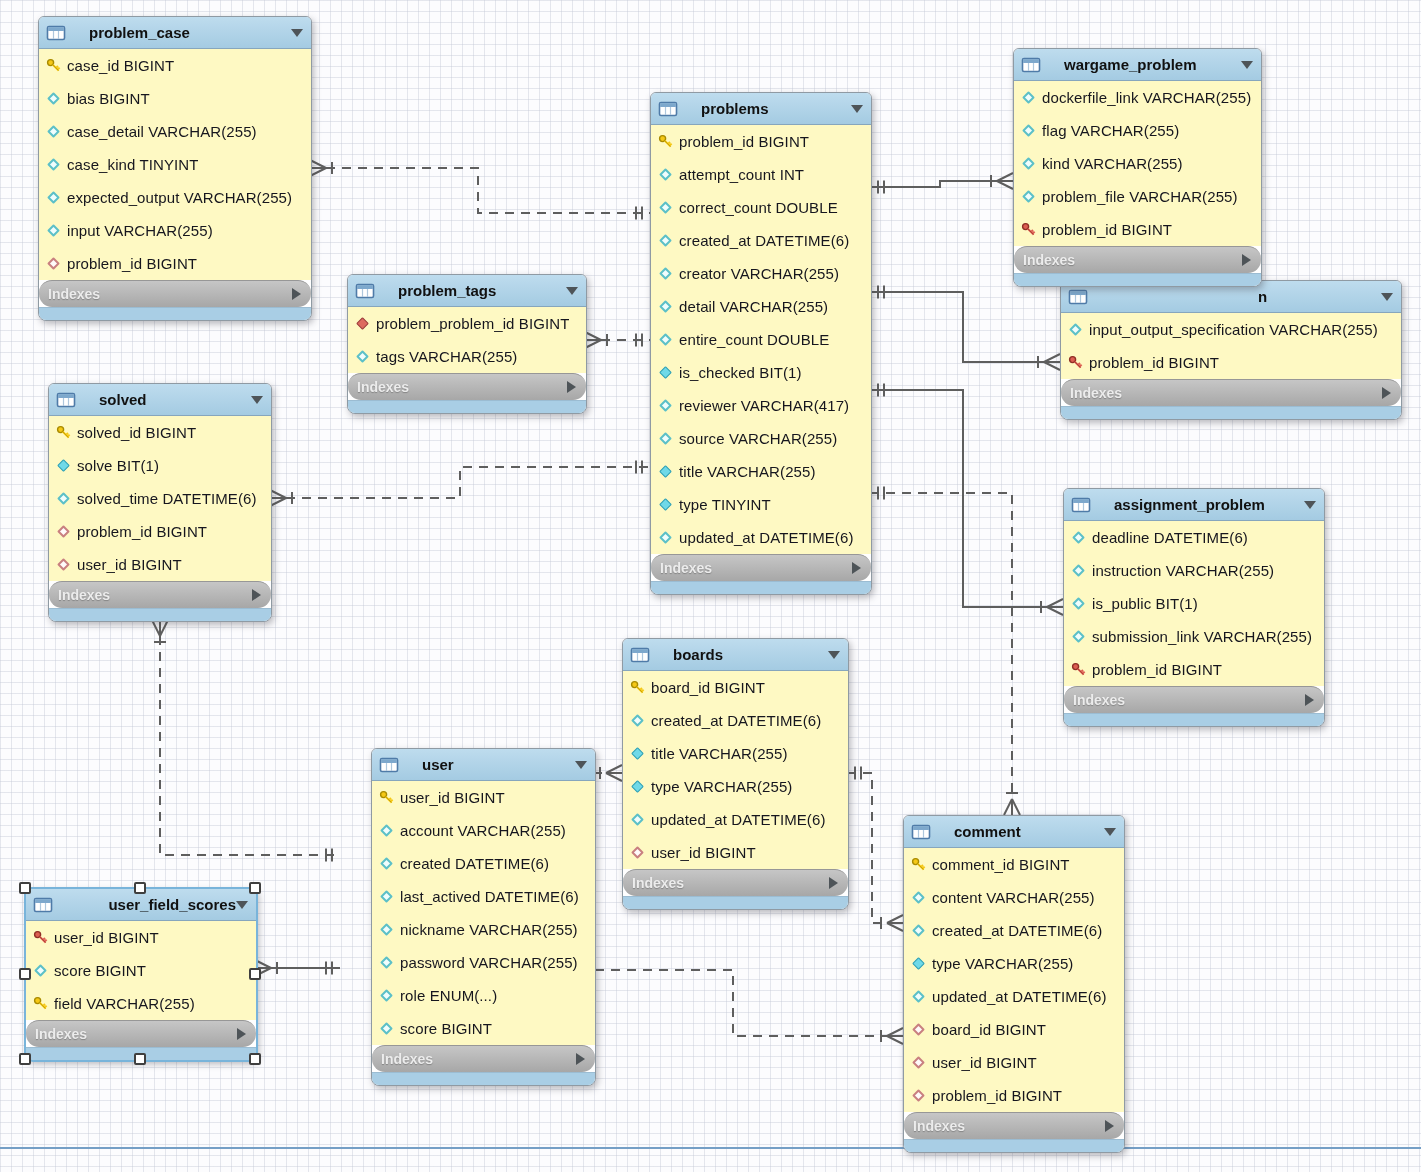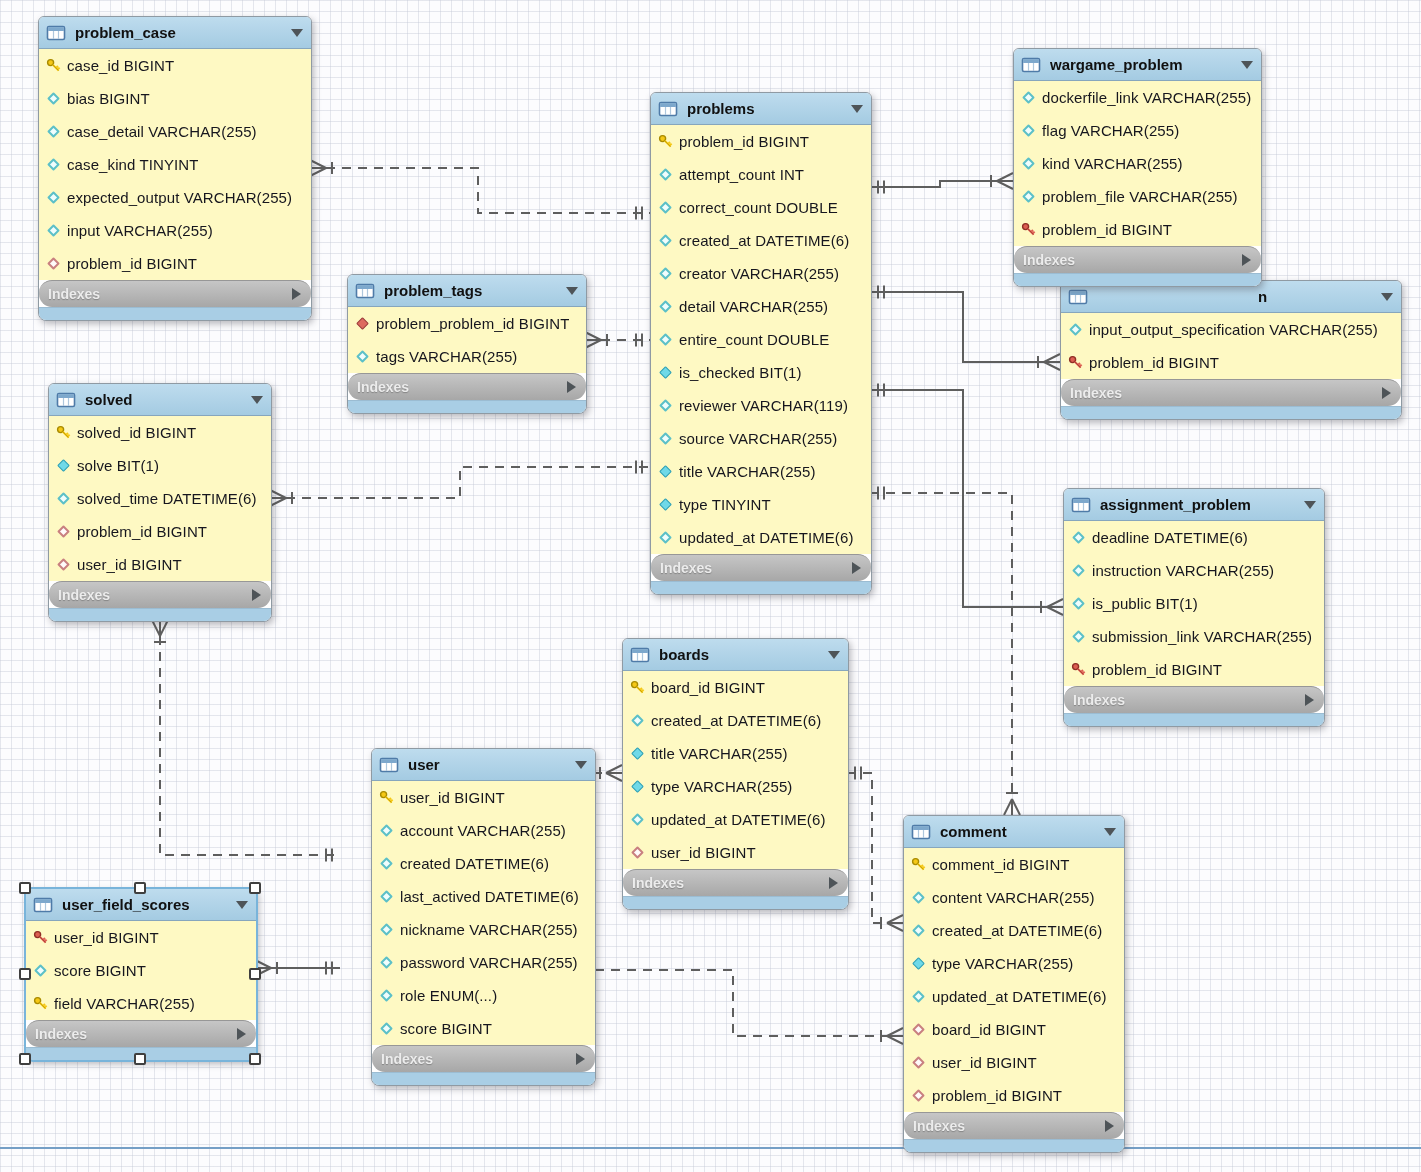--- a/index.html
+++ b/index.html
@@ -27,21 +27,21 @@
   .db-table.selected{outline:2px solid #79b4da;outline-offset:-1px;}
   .tbl-header{
     height:32px;display:flex;align-items:center;
     background:linear-gradient(#bedcee,#a4cbe2);
     border-bottom:1px solid #86a6bd;
     border-radius:5px 5px 0 0;
     padding:0 8px 0 7px;box-sizing:border-box;
   }
   .tbl-title{
     flex:1;font-size:15px;font-weight:bold;color:#111;
-    white-space:nowrap;overflow:hidden;padding-left:9px;
+    white-space:nowrap;overflow:hidden;padding-left:23px;
   }
   .collapse-arrow{
     width:0;height:0;flex:none;
     border-left:6px solid transparent;border-right:6px solid transparent;
     border-top:8px solid #4e5458;
   }
   .tbl-icon{flex:none;display:block;}
   .tbl-rows{background:#fef9c3;}
   .tbl-row{
     height:33px;display:flex;align-items:center;
@@ -367,21 +367,21 @@
         <div class="tbl-row">
           <span class="row-icon">
             <span class="diamond d-notnull-teal"></span>
           </span>
           <span class="col-text">is_checked BIT(1)</span>
         </div>
         <div class="tbl-row">
           <span class="row-icon">
             <span class="diamond d-null-teal"></span>
           </span>
-          <span class="col-text">reviewer VARCHAR(119)</span>
+          <span class="col-text">reviewer VARCHAR(417)</span>
         </div>
         <div class="tbl-row">
           <span class="row-icon">
             <span class="diamond d-null-teal"></span>
           </span>
           <span class="col-text">source VARCHAR(255)</span>
         </div>
         <div class="tbl-row">
           <span class="row-icon">
             <span class="diamond d-notnull-teal"></span>
@@ -812,21 +812,21 @@
           </span>
           <span class="col-text">problem_id BIGINT</span>
         </div>
       </div>
       <div class="tbl-indexes">
         <span class="indexes-label">Indexes</span>
         <span class="expand-arrow"></span>
       </div>
       <div class="tbl-footer"></div>
     </div>
-    <div class="db-table selected" style="left: 25px; top: 888px; width: 230px;">
+    <div class="db-table selected" style="left: 25px; top: 888px; width: 230px; text-align: right;">
       <div class="tbl-header">
         <span style="display: flex;">
           <svg width="20" height="16" viewBox="0 0 20 16" class="tbl-icon">
             <rect x="1.5" y="1.5" width="17" height="13" rx="1.5" fill="#ffffff" stroke="#4f7ba8" stroke-width="1.6"></rect>
             <rect x="2.3" y="2.3" width="15.4" height="3.6" fill="#7fa8cc"></rect>
             <rect x="2.3" y="2.3" width="15.4" height="3.6" fill="#7da8cc"></rect>
             <line x1="7.5" y1="6" x2="7.5" y2="14" stroke="#aec7dd" stroke-width="1.2"></line>
             <line x1="12.5" y1="6" x2="12.5" y2="14" stroke="#aec7dd" stroke-width="1.2"></line>
           </svg>
         </span>

